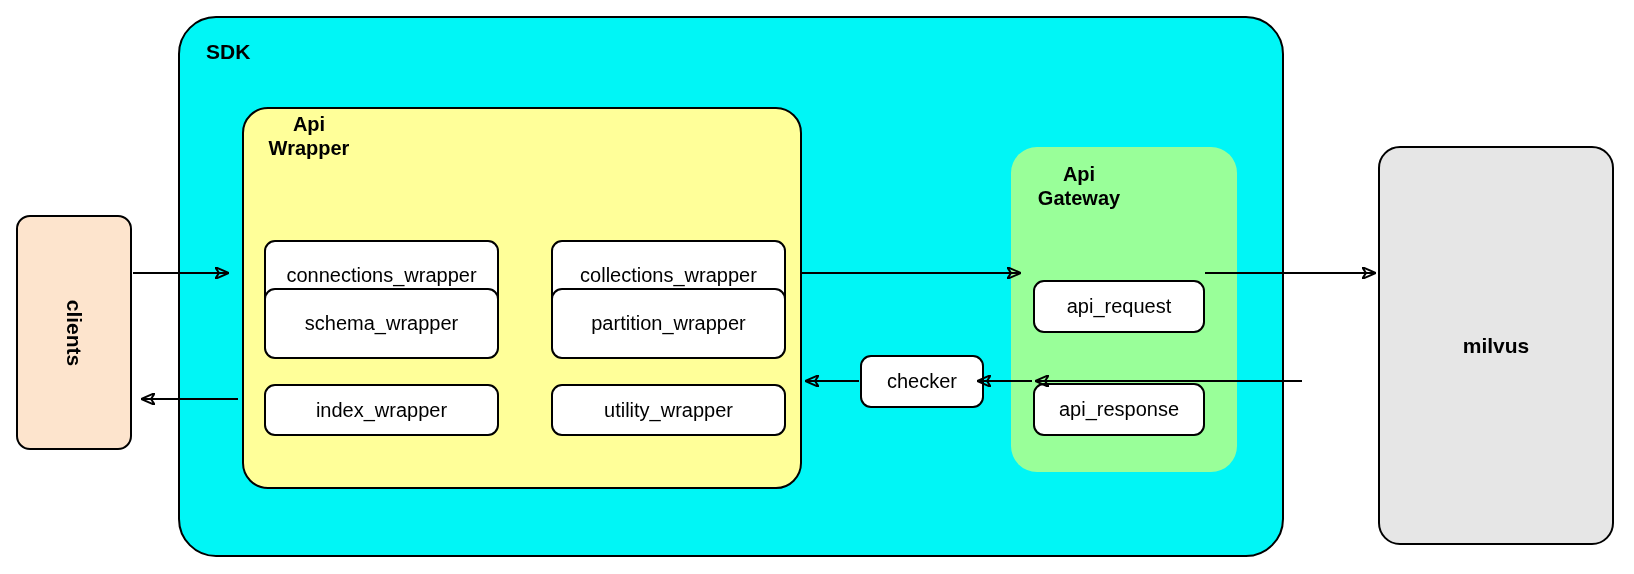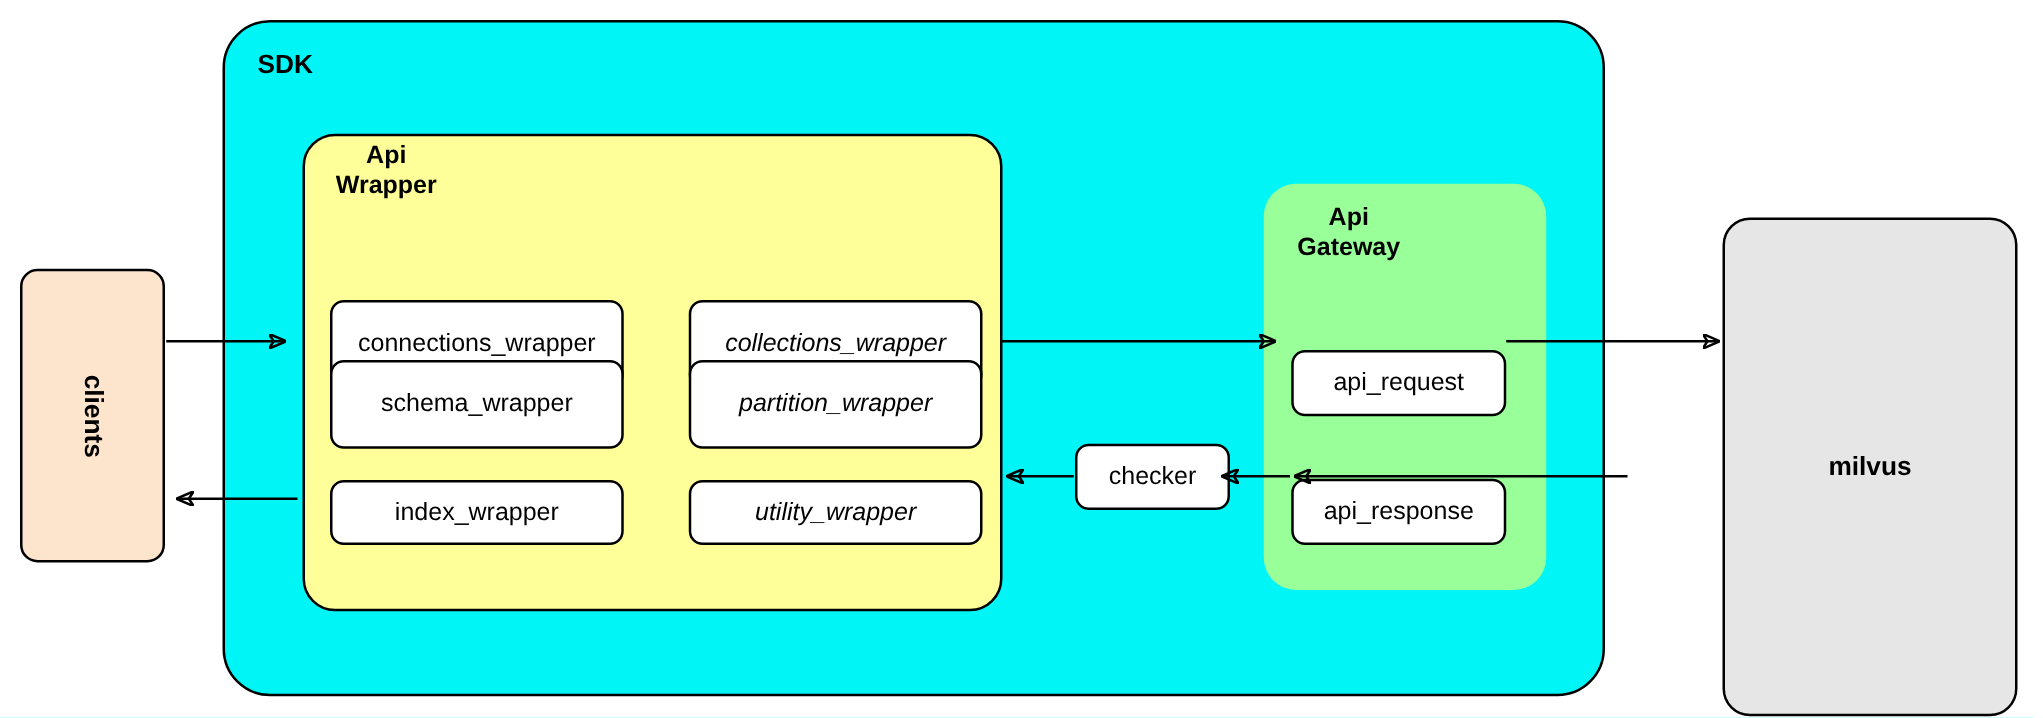--- a/index.html
+++ b/index.html
@@ -86,21 +86,21 @@
     border: 2px solid #000000;
     border-radius: 11px;
     display: flex;
     align-items: center;
     justify-content: center;
     font-size: 20px;
     color: #000000;
     text-align: center;
   }
   .w-col1 { left: 264px; width: 235px; }
-  .w-col2 { left: 551px; width: 235px; font-style: italic; }
+  .w-col2 { left: 551px; width: 235px; }
   .w-row1 { top: 192px; height: 71px; margin-top: 48px; }
   .w-row2 { top: 288px; height: 71px; }
   .w-row3 { top: 384px; height: 52px; }
 
   .gw-box { left: 1033px; width: 172px; height: 53px; margin-top: 29px; }
   .gw-row1 { top: 251px; }
   .gw-row2 { top: 354px; }
 
   .checker-box {
     left: 860px;
@@ -140,21 +140,20 @@
     box-sizing: border-box;
     background: #e6e6e6;
     border: 2px solid #000000;
     border-radius: 22px;
     display: flex;
     align-items: center;
     justify-content: center;
     font-size: 21px;
     font-weight: bold;
     color: #000000;
-    margin-top: 28px;
   }
   
   #connectors {
     position: absolute;
     left: 0;
     top: 0;
     width: 1634px;
     height: 574px;
     pointer-events: none;
   }

